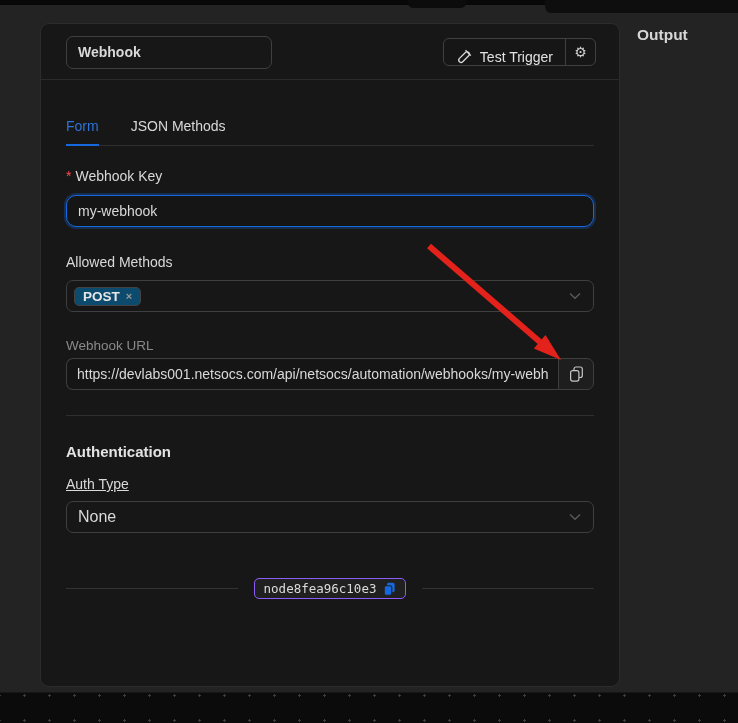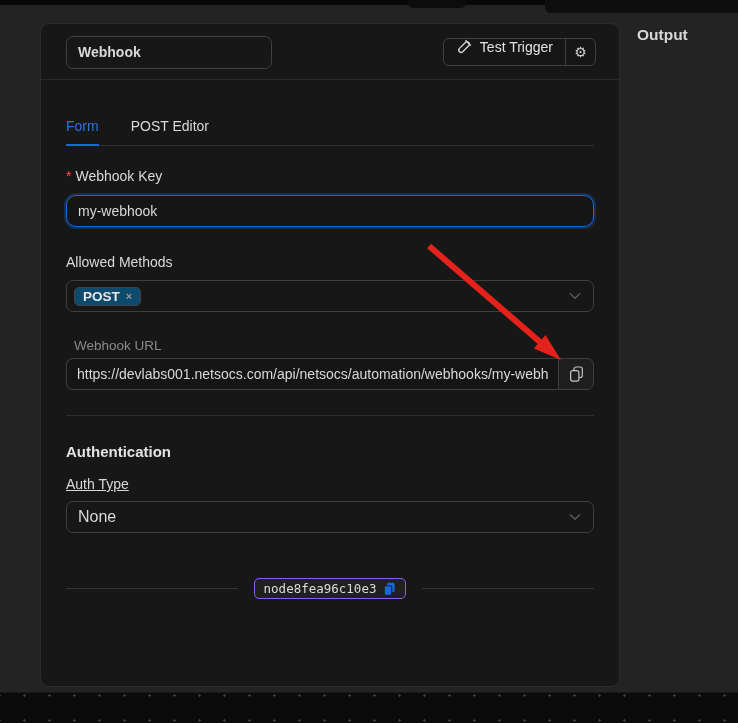--- a/index.html
+++ b/index.html
@@ -27,21 +27,21 @@
   .title-input {
     width:206px; height:33px; background:transparent; border:1px solid #404040;
     border-radius:7px; color:#d9d9d9; font-weight:bold; font-size:14px;
     padding:0 11px; outline:none; font-family:"Liberation Sans", sans-serif;
   }
   .trigger-group {
     display:flex; align-items:stretch; border:1px solid #404040; border-radius:6px;
     height:28px; overflow:hidden; background:#161616;
   }
   .trigger-main {
-    display:flex; align-items:flex-start; gap:8px; padding:0 12px;
+    display:flex; align-items:flex-end; gap:8px; padding:0 12px;
     font-size:14px; color:#e2e2e2; cursor:pointer; background:transparent; border:none;
     font-family:"Liberation Sans", sans-serif;
   }
   .trigger-gear {
     display:flex; align-items:center; justify-content:center; width:30px;
     border-left:1px solid #404040; cursor:pointer; color:#cfcfcf; font-size:14px;
   }
   .header-divider { height:1px; background:#2a2a2a; width:100%; }
 
   .panel-body { padding:0 25px; }
@@ -49,21 +49,21 @@
   
   .tabs-row { display:flex; gap:32px; margin-top:38px; border-bottom:1px solid #2e2e2e; }
   .tab { font-size:14px; padding-bottom:11px; cursor:pointer; position:relative; color:#d9d9d9; }
   .tab.active { color:#2f72d8; }
   .tab.active::after {
     content:""; position:absolute; left:0; right:0; bottom:-1px; height:2px; background:#1668dc;
   }
 
   .field-label { font-size:14px; color:#d9d9d9; }
   .required-mark { color:#ff4d4f; margin-right:4px; font-size:14px; }
-  .dim-label { color:#8a8a8a; font-size:13.5px;margin-left:8px; }
+  .dim-label { color:#8a8a8a; font-size:13.5px; }
 
   .text-input {
     width:100%; height:32px; border-radius:10px; font-size:14px; color:#d9d9d9;
     background:#151515; border:1px solid #3f3f3f; padding:0 11px; outline:none;
     font-family:"Liberation Sans", sans-serif;
   }
   .text-input.focused {
     border:1px solid #1668dc;
     box-shadow:0 0 0 2px rgba(22,104,220,0.28);
   }
@@ -151,21 +151,21 @@
         <span>⚙</span>
       </div>
     </div>
   </div>
   <div class="header-divider"></div>
 
   <div class="panel-body">
 
     <div class="tabs-row">
       <div class="tab active">Form</div>
-      <div class="tab">POST Editor</div>
+      <div class="tab">JSON Methods</div>
     </div>
 
     <div class="field-label mt-22">
       <span class="required-mark">*</span><span>Webhook Key</span>
     </div>
     <input class="text-input focused mt-11" value="my-webhook" style="">
 
     <div class="field-label mt-27">Allowed Methods</div>
     <div class="select-box mt-10">
       <span class="method-tag">

